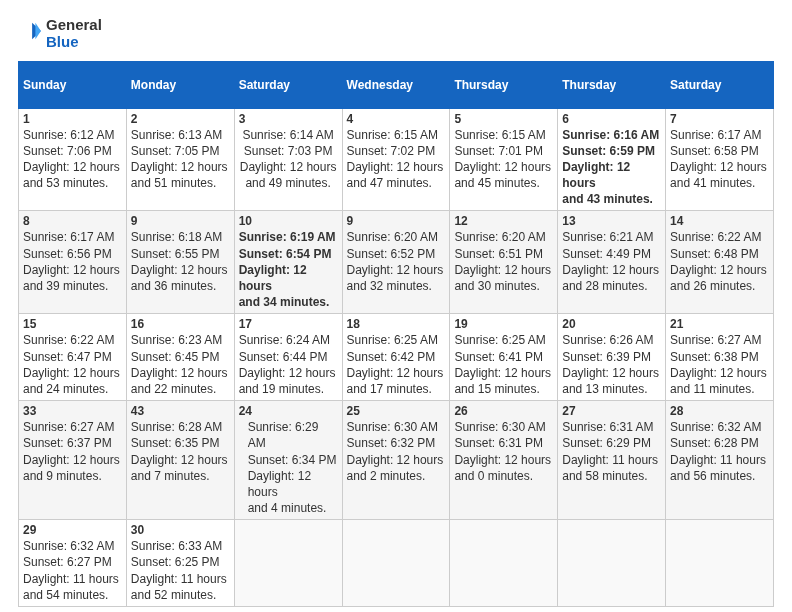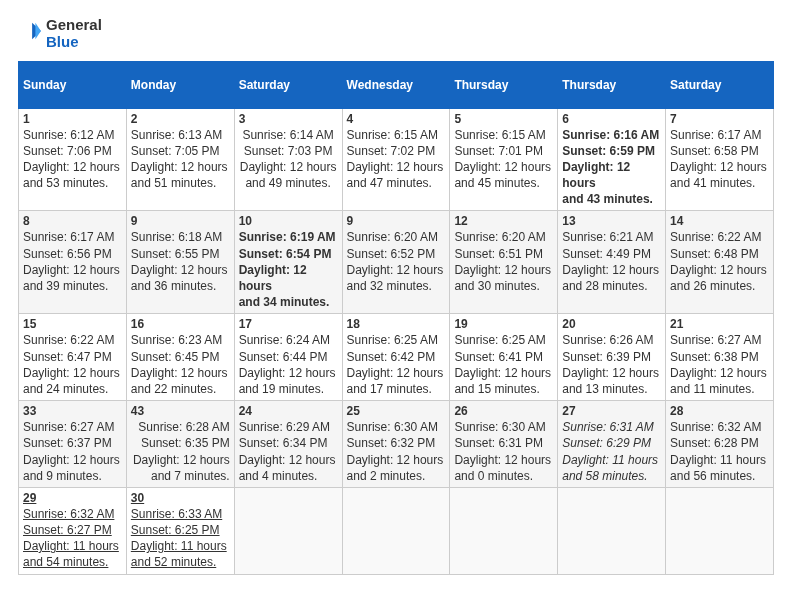--- a/index.html
+++ b/index.html
@@ -79,21 +79,20 @@
     .day-info {
       font-size: 12px;
       line-height: 1.35;
       color: #333;
     }
     .empty-cell {
       background: #f9f9f9 !important;
     }
     .last-row td {
       height: 70px;
-      text-decoration: underline;
     }
   </style>
 </head>
 <body>
 
 <div class="page">
   <div class="header">
     <div class="logo">
       <div>
         <svg class="logo-icon" viewBox="0 0 40 40">
@@ -281,49 +280,49 @@
         <tr>
           <td>
             <span class="day-num">33</span>
             <div class="day-info" style="white-space: pre-line;">Sunrise: 6:27 AM
 Sunset: 6:37 PM
 Daylight: 12 hours
 and 9 minutes.</div>
           </td>
           <td>
             <span class="day-num">43</span>
-            <div class="day-info" style="white-space: pre-line; text-align: right;">Sunrise: 6:28 AM
+            <div class="day-info" style="white-space: pre-line;">Sunrise: 6:28 AM
 Sunset: 6:35 PM
 Daylight: 12 hours
 and 7 minutes.</div>
           </td>
           <td>
             <span class="day-num">24</span>
-            <div class="day-info" style="white-space: pre-line;">Sunrise: 6:29 AM
+            <div class="day-info" style="white-space: pre-line; margin-left: 9px;">Sunrise: 6:29 AM
 Sunset: 6:34 PM
 Daylight: 12 hours
 and 4 minutes.</div>
           </td>
           <td>
             <span class="day-num">25</span>
             <div class="day-info" style="white-space: pre-line;">Sunrise: 6:30 AM
 Sunset: 6:32 PM
 Daylight: 12 hours
 and 2 minutes.</div>
           </td>
           <td>
             <span class="day-num">26</span>
             <div class="day-info" style="white-space: pre-line;">Sunrise: 6:30 AM
 Sunset: 6:31 PM
 Daylight: 12 hours
 and 0 minutes.</div>
           </td>
           <td>
             <span class="day-num">27</span>
-            <div class="day-info" style="white-space: pre-line; font-style: italic;">Sunrise: 6:31 AM
+            <div class="day-info" style="white-space: pre-line;">Sunrise: 6:31 AM
 Sunset: 6:29 PM
 Daylight: 11 hours
 and 58 minutes.</div>
           </td>
           <td>
             <span class="day-num">28</span>
             <div class="day-info" style="white-space: pre-line;">Sunrise: 6:32 AM
 Sunset: 6:28 PM
 Daylight: 11 hours
 and 56 minutes.</div>

